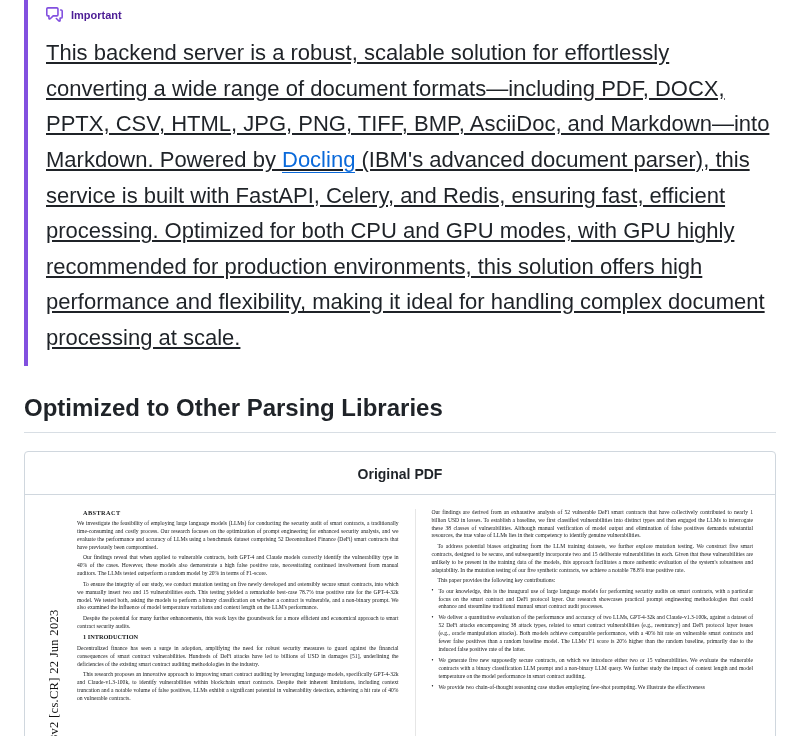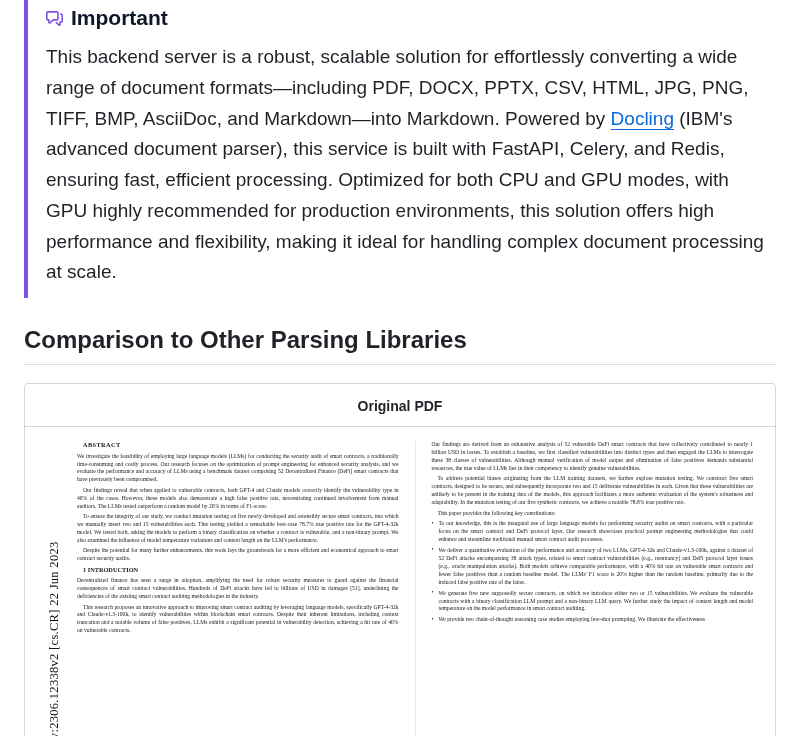--- a/index.html
+++ b/index.html
@@ -19,32 +19,33 @@
   
   .callout {
     border-left: 4px solid #8250df;
     padding: 2px 0 10px 18px;
     margin: 0 26px 0 24px;
   }
   .callout-head {
     display: flex;
     align-items: center;
     gap: 8px;
-    color: #0f172a;
-    font-size: 21px;
+    color: #4c1d95;
+    font-size: 11px;
     font-weight: 600;
     margin-top: 4px;
     margin-bottom: 12px;
   }
   .callout-head svg { display: block; }
   .callout-body {
-    font-size: 19px;
+    font-size: 22px;
     line-height: 1.62;
     color: #1f2328;
     max-width: 742px;
+    text-decoration: underline;
   }
   .callout-body a {
     color: #0969da;
     text-decoration: none;
     border-bottom: 1px solid #0969da;
   }
 
   
   .section-heading {
     font-size: 24px;
@@ -164,21 +165,21 @@
         <path d="M1.75 1h8.5c.966 0 1.75.784 1.75 1.75v5.5A1.75 1.75 0 0 1 10.25 10H7.061l-2.574 2.573A1.458 1.458 0 0 1 2 11.543V10h-.25A1.75 1.75 0 0 1 0 8.25v-5.5C0 1.784.784 1 1.75 1ZM1.5 2.75v5.5c0 .138.112.25.25.25h1a.75.75 0 0 1 .75.75v2.19l2.72-2.72a.749.749 0 0 1 .53-.22h3.5a.25.25 0 0 0 .25-.25v-5.5a.25.25 0 0 0-.25-.25h-8.5a.25.25 0 0 0-.25.25Zm13 2a.25.25 0 0 0-.25-.25h-.5a.75.75 0 0 1 0-1.5h.5c.966 0 1.75.784 1.75 1.75v5.5A1.75 1.75 0 0 1 14.25 12H14v1.543a1.458 1.458 0 0 1-2.487 1.03L9.22 12.28a.749.749 0 0 1 .326-1.275.749.749 0 0 1 .734.215l2.22 2.22v-2.19a.75.75 0 0 1 .75-.75h1a.25.25 0 0 0 .25-.25Z"></path>
       </svg>
     </span>
     <span>Important</span>
   </div>
   <div class="callout-body">
     <span>This backend server is a robust, scalable solution for effortlessly converting a wide range of document formats—including PDF, DOCX, PPTX, CSV, HTML, JPG, PNG, TIFF, BMP, AsciiDoc, and Markdown—into Markdown. Powered by </span><a href="#">Docling</a><span> (IBM's advanced document parser), this service is built with FastAPI, Celery, and Redis, ensuring fast, efficient processing. Optimized for both CPU and GPU modes, with GPU highly recommended for production environments, this solution offers high performance and flexibility, making it ideal for handling complex document processing at scale.</span>
   </div>
 </div>
 
-<div class="section-heading">Comparison to Other Parsing Libraries</div>
+<div class="section-heading">Optimized to Other Parsing Libraries</div>
 <div class="heading-rule"></div>
 
 <div class="pdf-card">
   <div class="pdf-card-title">Original PDF</div>
   <div class="pdf-page">
 
     <div class="arxiv-stamp">
       <span>arXiv:2306.12338v2  [cs.CR]  22 Jun 2023</span>
     </div>
 

